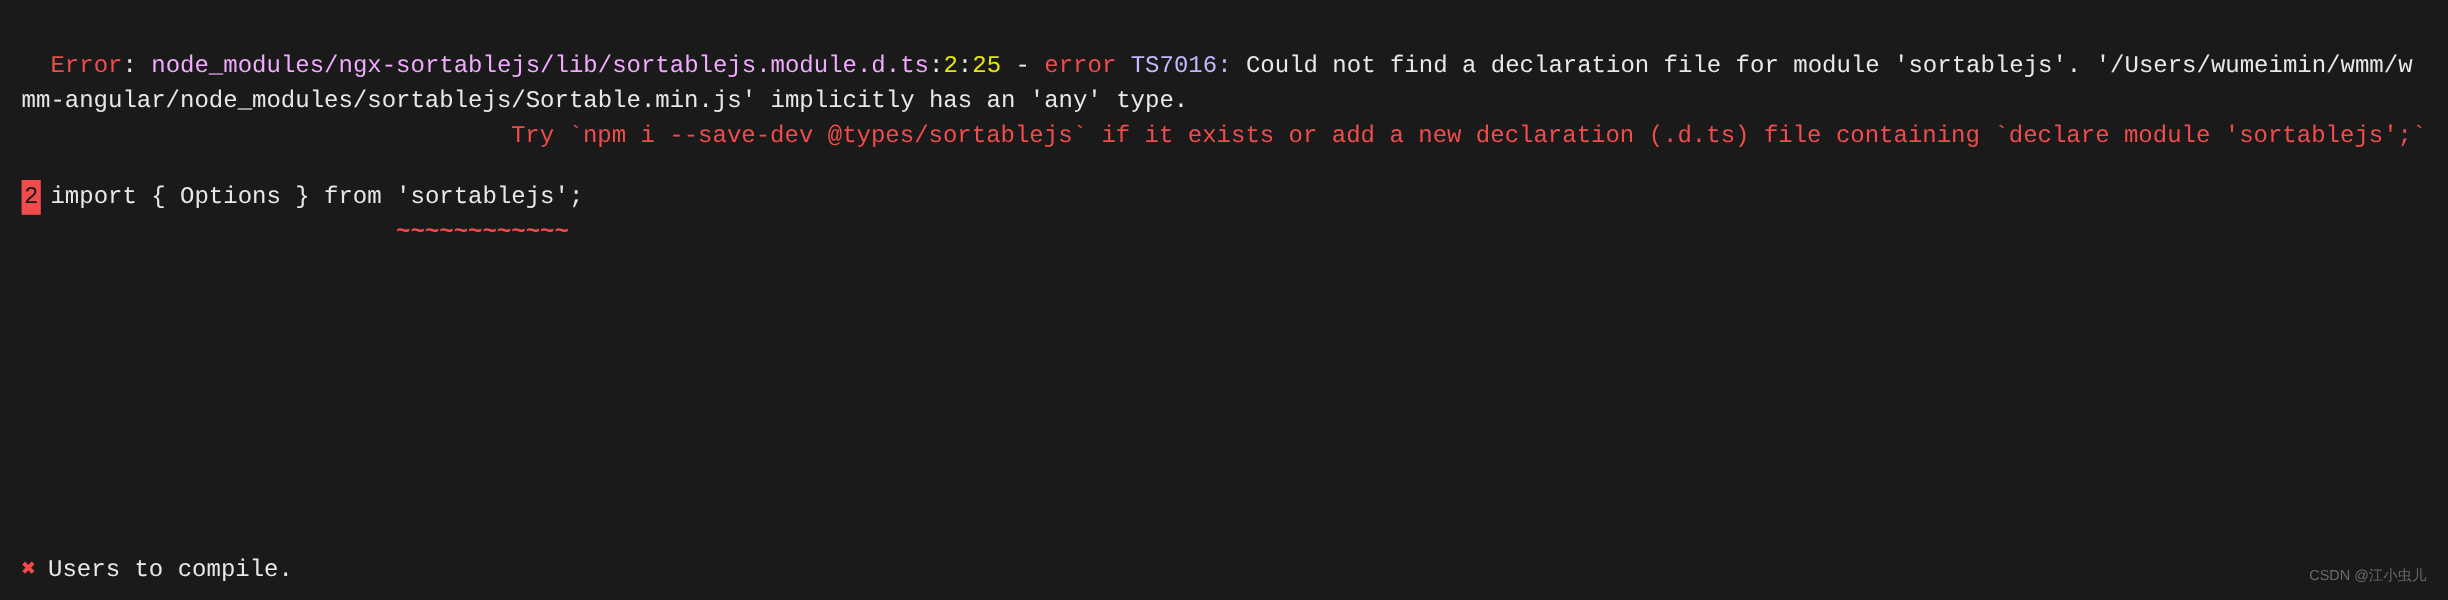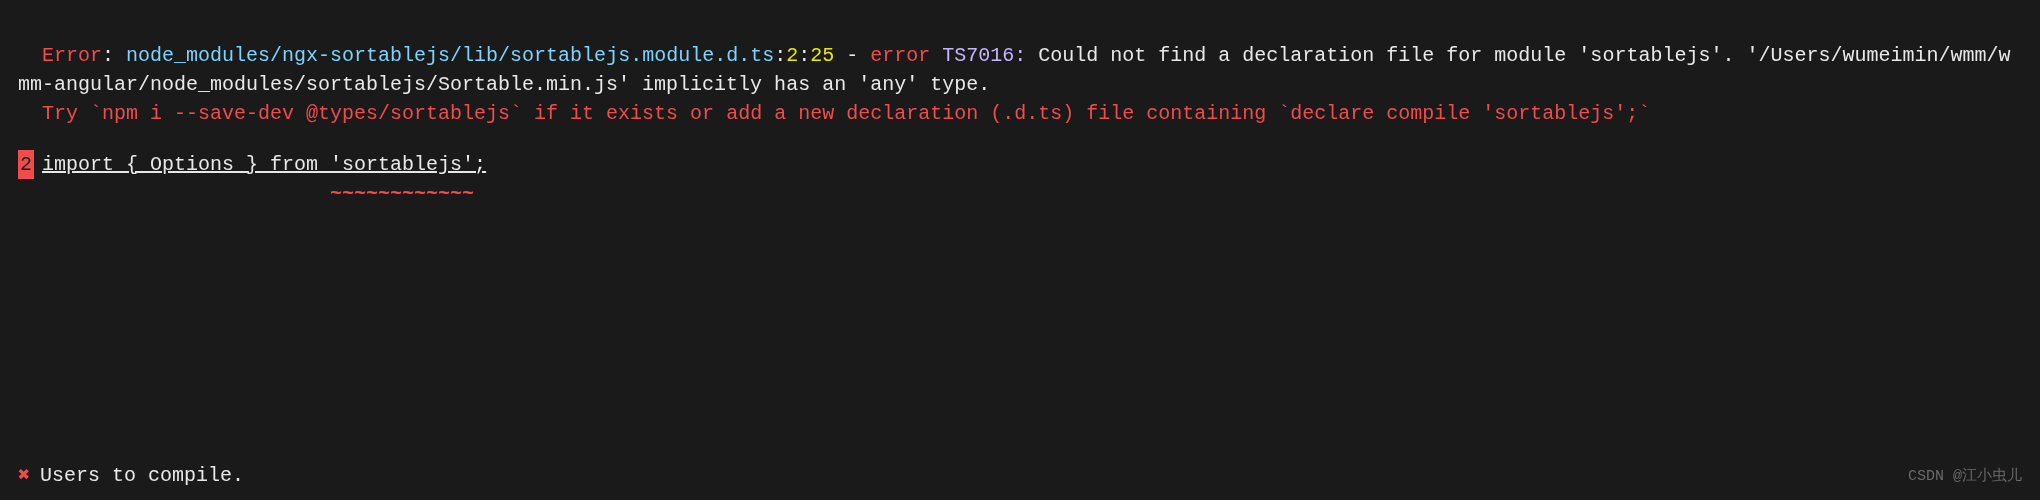--- a/index.html
+++ b/index.html
@@ -18,23 +18,24 @@
       height: 500px;
       overflow: hidden;
       position: relative;
     }
     .terminal-line {
       white-space: pre-wrap;
       word-break: break-all;
     }
     .red {
       color: #f14c4c;
+      text-align: right;
     }
     .cyan {
-      color: #7dd3fc;
+      color: #f0abfc;
     }
     .yellow {
       color: #e5e510;
     }
     .gray {
       color: #c4b5fd;
     }
     .white {
       color: #e8e8e8;
     }
@@ -44,21 +45,20 @@
       align-items: flex-start;
     }
     .line-number {
       background-color: #f14c4c;
       color: #1a1a1a;
       padding: 0 2px;
       margin-right: 8px;
     }
     .code-content {
       color: #e8e8e8;
-      text-decoration: underline;
     }
     .underline-row {
       color: #f14c4c;
       margin-left: 0;
       font-weight: bold;
     }
     .failed-line {
       position: absolute;
       bottom: 10px;
       left: 18px;
@@ -68,31 +68,31 @@
     .cross-icon {
       color: #f14c4c;
       margin-right: 10px;
       font-weight: bold;
     }
     .watermark {
       position: absolute;
       bottom: 12px;
       right: 18px;
       color: #6a6a6a;
-      font-size: 15px;
-      font-family: Liberation Mono, monospace;
+      font-size: 12px;
+      font-family: Liberation Sans, sans-serif;
     }
   </style>
 </head>
 <body>
 
 <div class="terminal-line">
   <span class="red">Error</span><span class="white">: </span><span class="cyan">node_modules/ngx-sortablejs/lib/sortablejs.module.d.ts</span><span class="white">:</span><span class="yellow">2</span><span class="white">:</span><span class="yellow">25</span><span class="white"> - </span><span class="red">error</span><span> </span><span class="gray">TS7016:</span><span class="white"> Could not find a declaration file for module 'sortablejs'. '/Users/wumeimin/wmm/wmm-angular/node_modules/sortablejs/Sortable.min.js' implicitly has an 'any' type.</span>
 </div>
-<div class="terminal-line red">  Try `npm i --save-dev @types/sortablejs` if it exists or add a new declaration (.d.ts) file containing `declare compile 'sortablejs';`</div>
+<div class="terminal-line red">  Try `npm i --save-dev @types/sortablejs` if it exists or add a new declaration (.d.ts) file containing `declare module 'sortablejs';`</div>
 
 <div class="code-line">
   <span class="line-number">2</span>
   <span class="code-content"> import { Options } from 'sortablejs';</span>
 </div>
 <div class="terminal-line underline-row"><span>                          ~~~~~~~~~~~~</span></div>
 
 <div class="failed-line">
   <span class="cross-icon">✖</span>
   <span class="white">Users to compile.</span>

